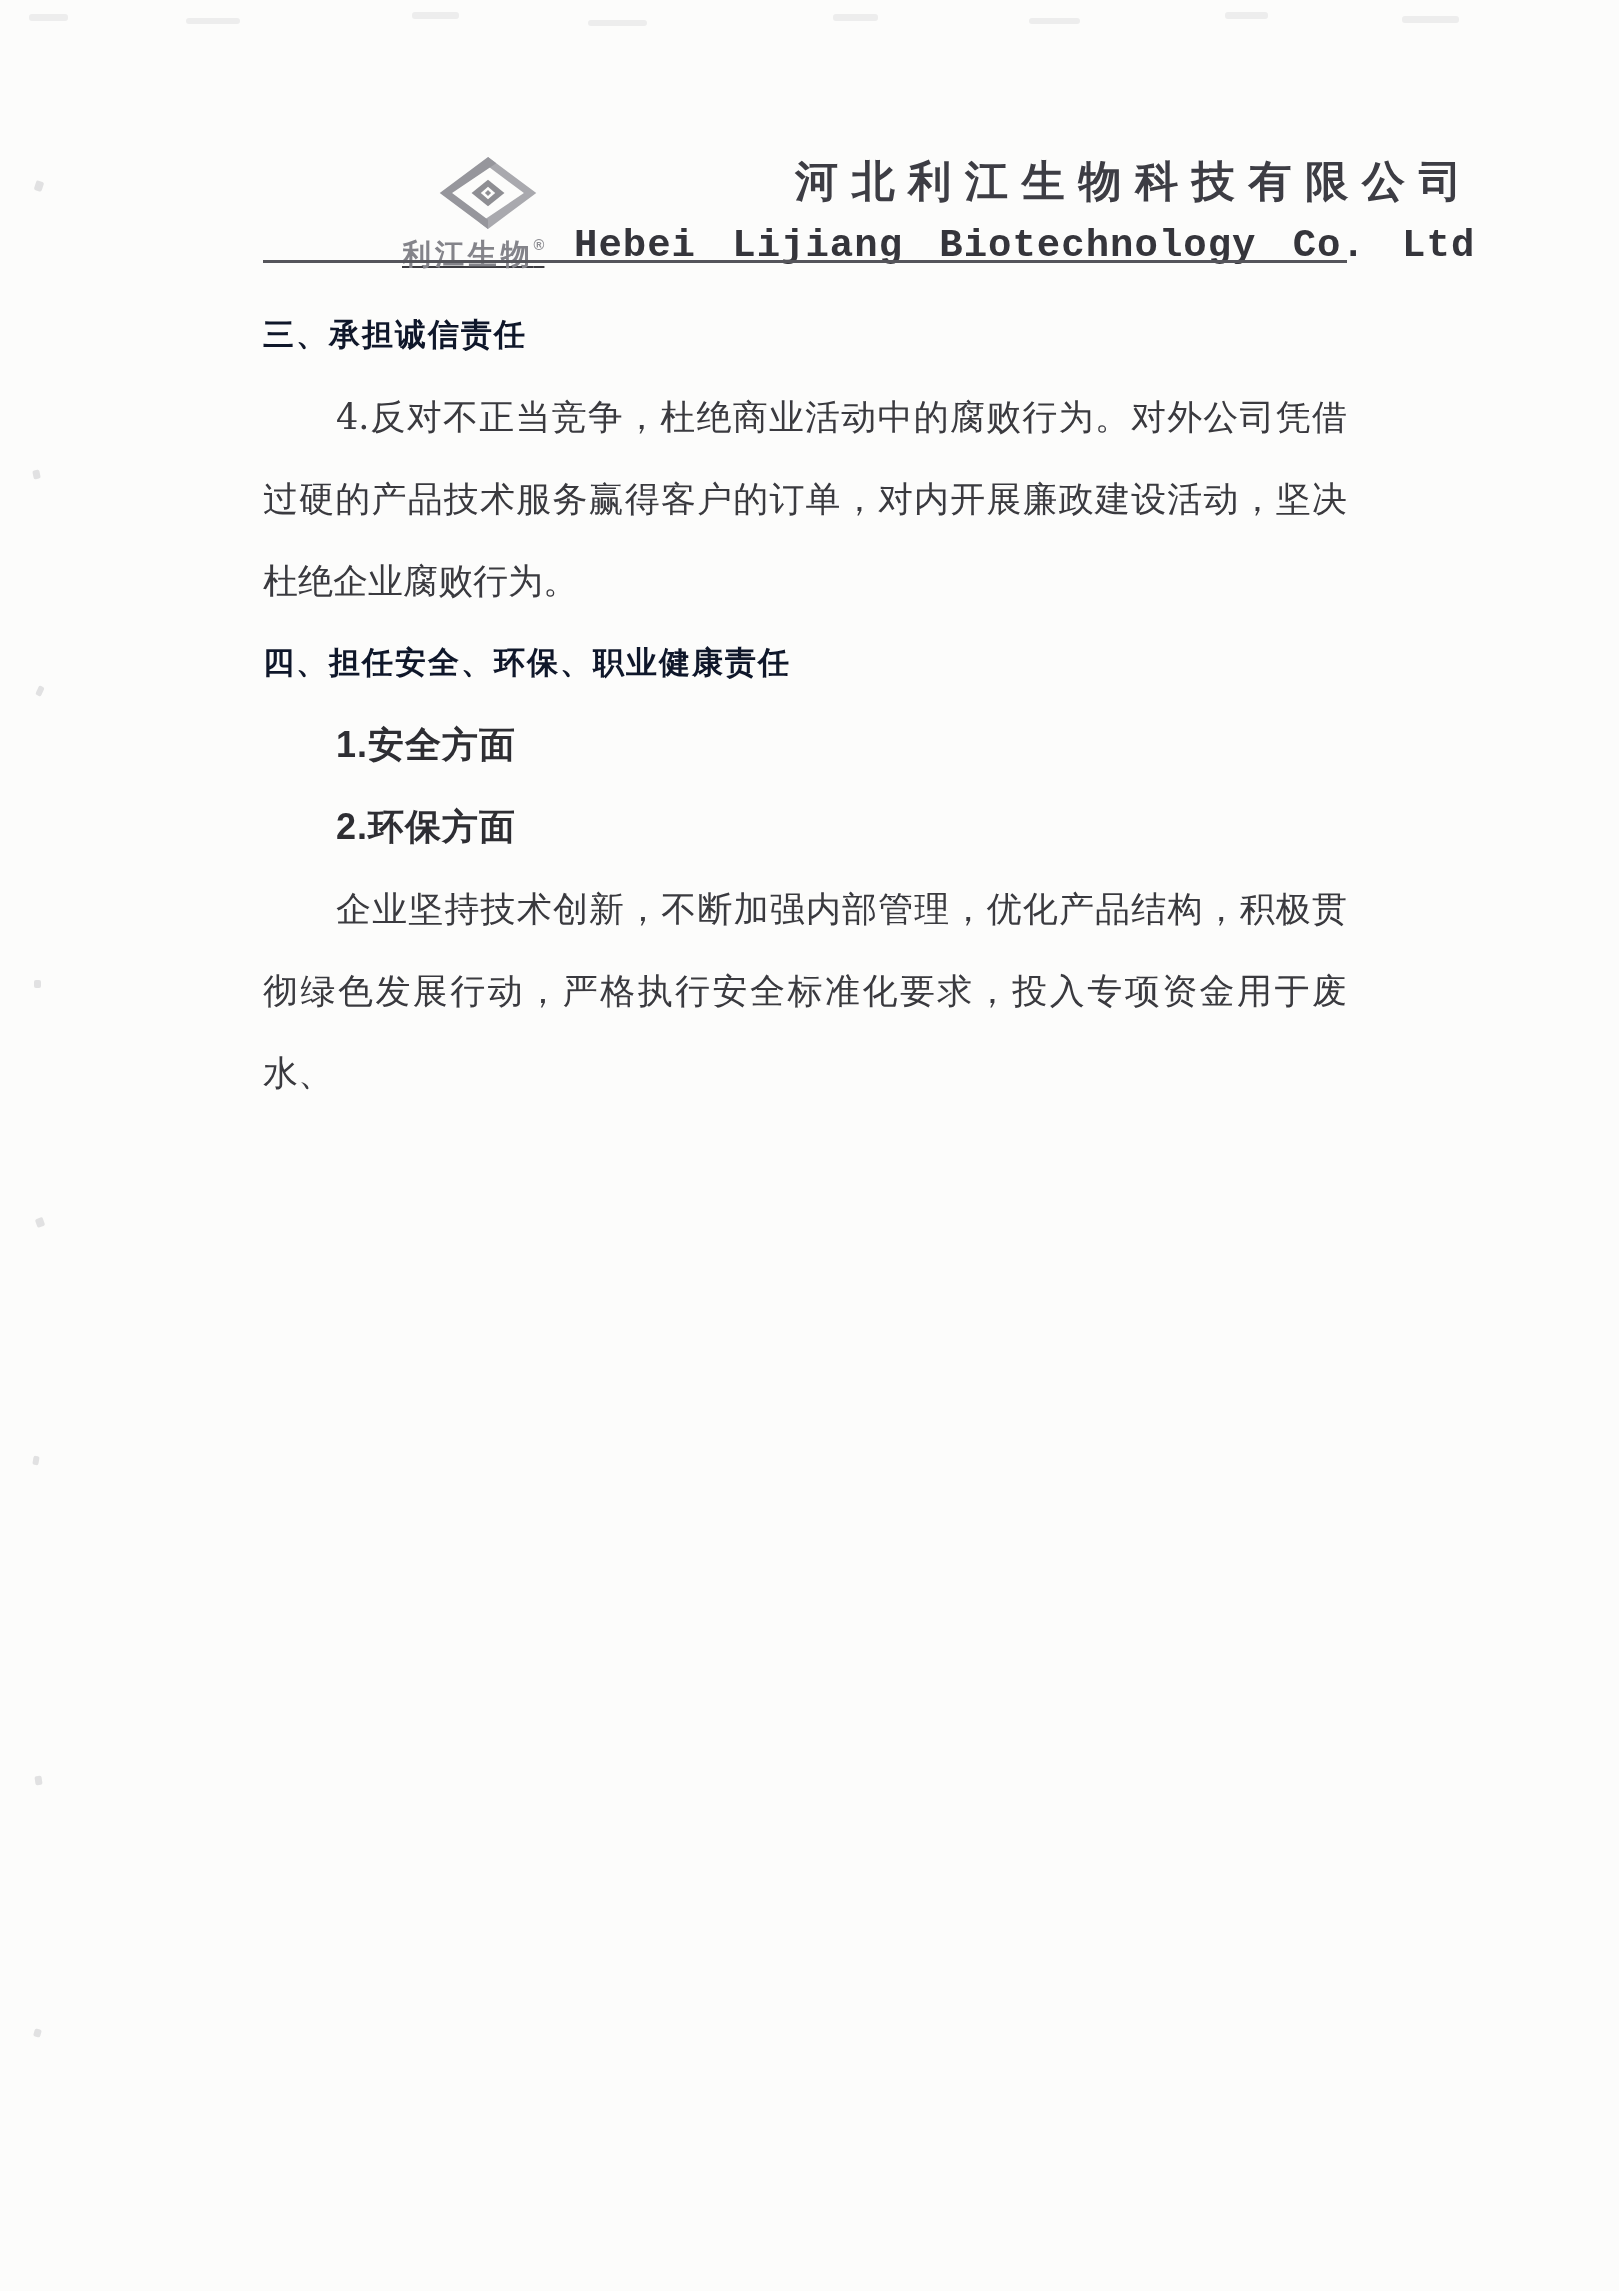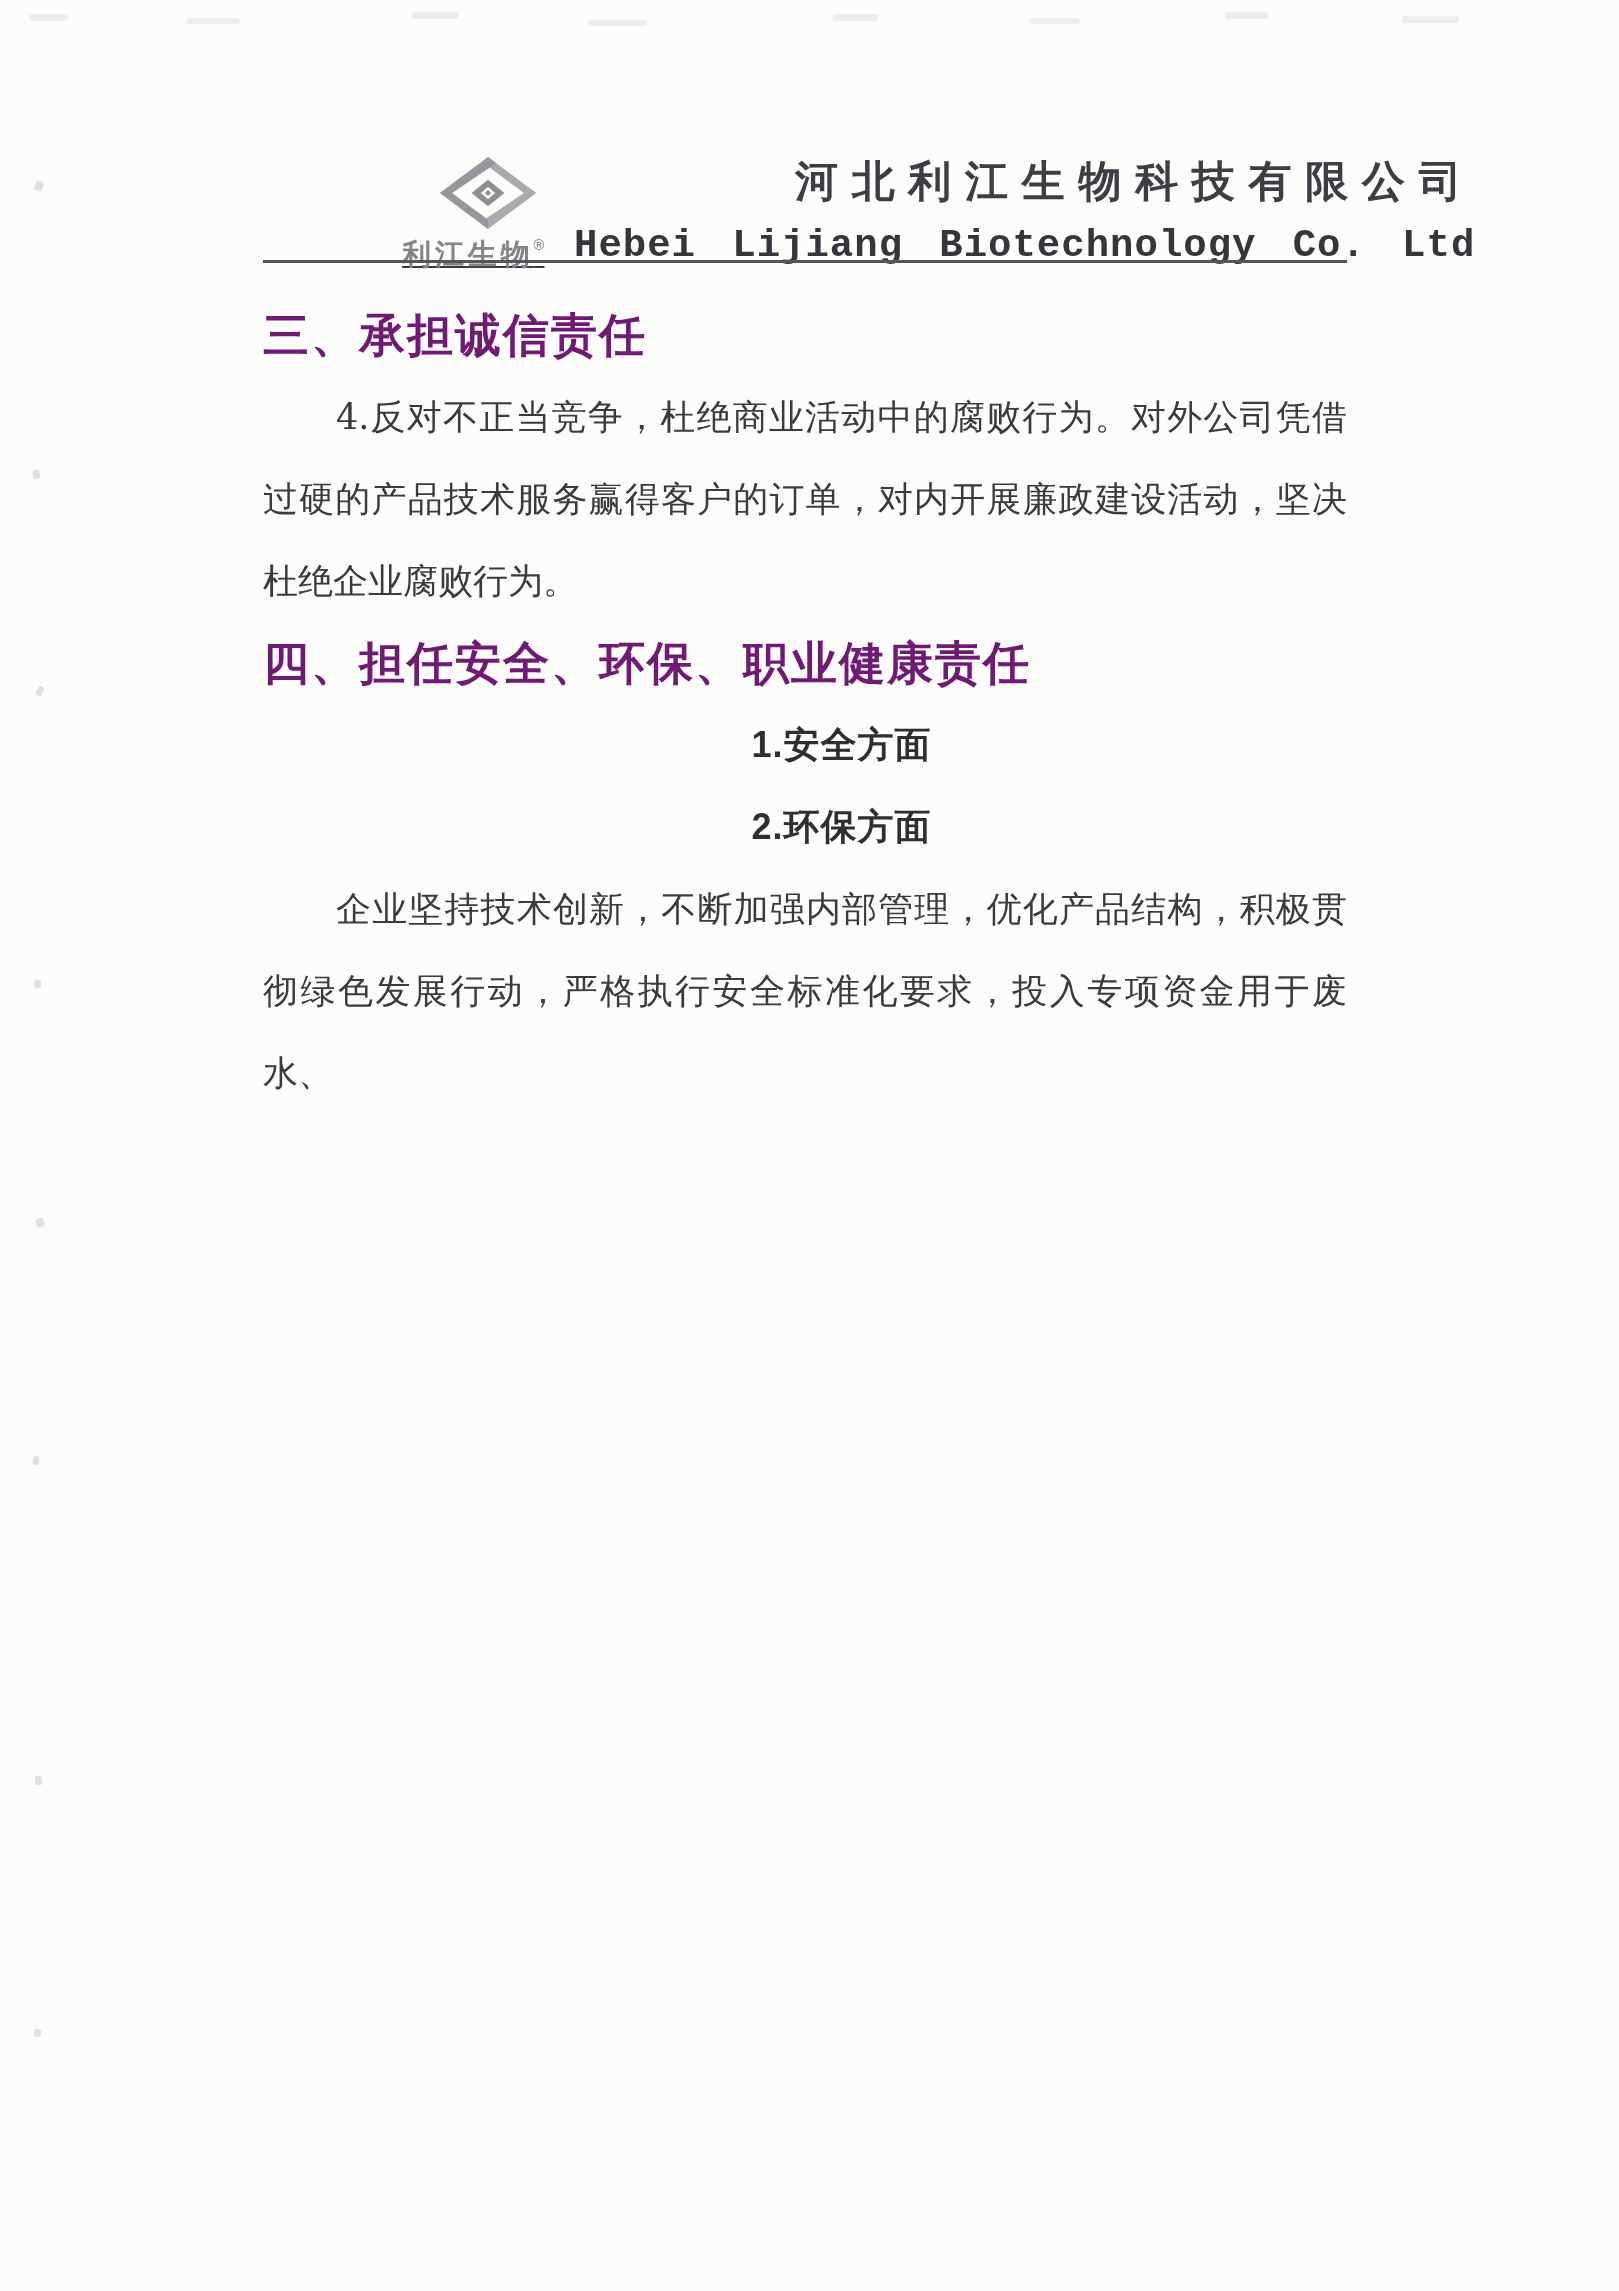--- a/index.html
+++ b/index.html
@@ -77,37 +77,36 @@
 
   
   .doc-body {
     position: absolute;
     top: 263px; left: 263px;
     width: 1084px;
   }
   .doc-body h2 {
     margin: 0;
     font-family: "Liberation Sans", sans-serif;
-    font-size: 46px;
+    font-size: 31px;
     font-weight: bold;
     line-height: 82px;
-    color: #701a75;
+    color: #0f172a;
     letter-spacing: 2px;
   }
   .doc-body h2.first { margin-top: 31px; }
   .doc-body h3 {
     margin: 0;
     font-family: "Liberation Sans", sans-serif;
     font-size: 36px;
     font-weight: bold;
     line-height: 82px;
     color: #2e2e33;
     text-indent: 73px;
     letter-spacing: 1px;
-    text-align: center;
   }
   .doc-body p {
     margin: 0;
     font-size: 35px;
     line-height: 82px;
     text-align: justify;
     text-justify: inter-character;
     text-indent: 73px;
     color: #3a3a3f;
   }

